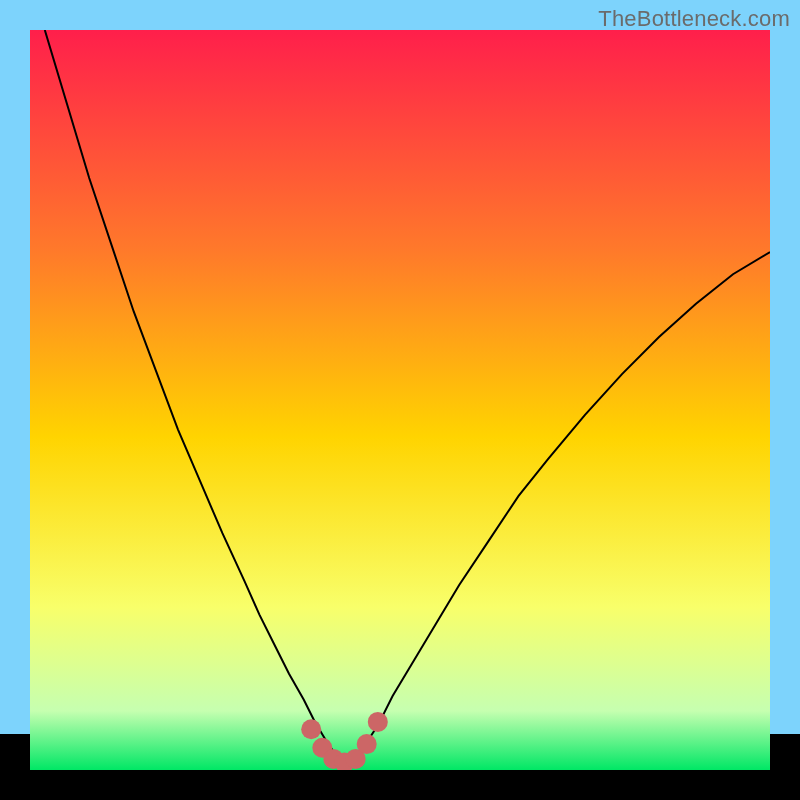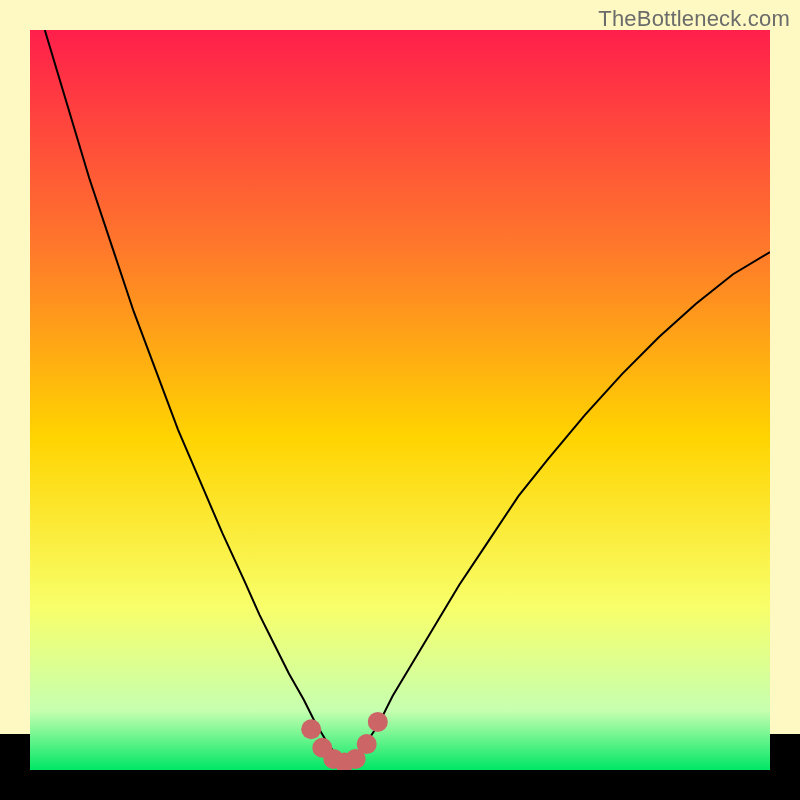--- a/index.html
+++ b/index.html
@@ -10,21 +10,21 @@
     background: #000;
     overflow: hidden;
     font-family: Arial, Helvetica, sans-serif;
   }
   .frame {
     position: absolute;
     top: 0;
     left: 0;
     width: 800px;
     height: 734px;
-    background: #fef9c3;
+    background: #7dd3fc;
     text-align: right;
   }
   .watermark {
     position: absolute;
     top: 6px;
     right: 10px;
     color: #6b6b6b;
     font-size: 22px;
     font-weight: 500;
     letter-spacing: 0.2px;

